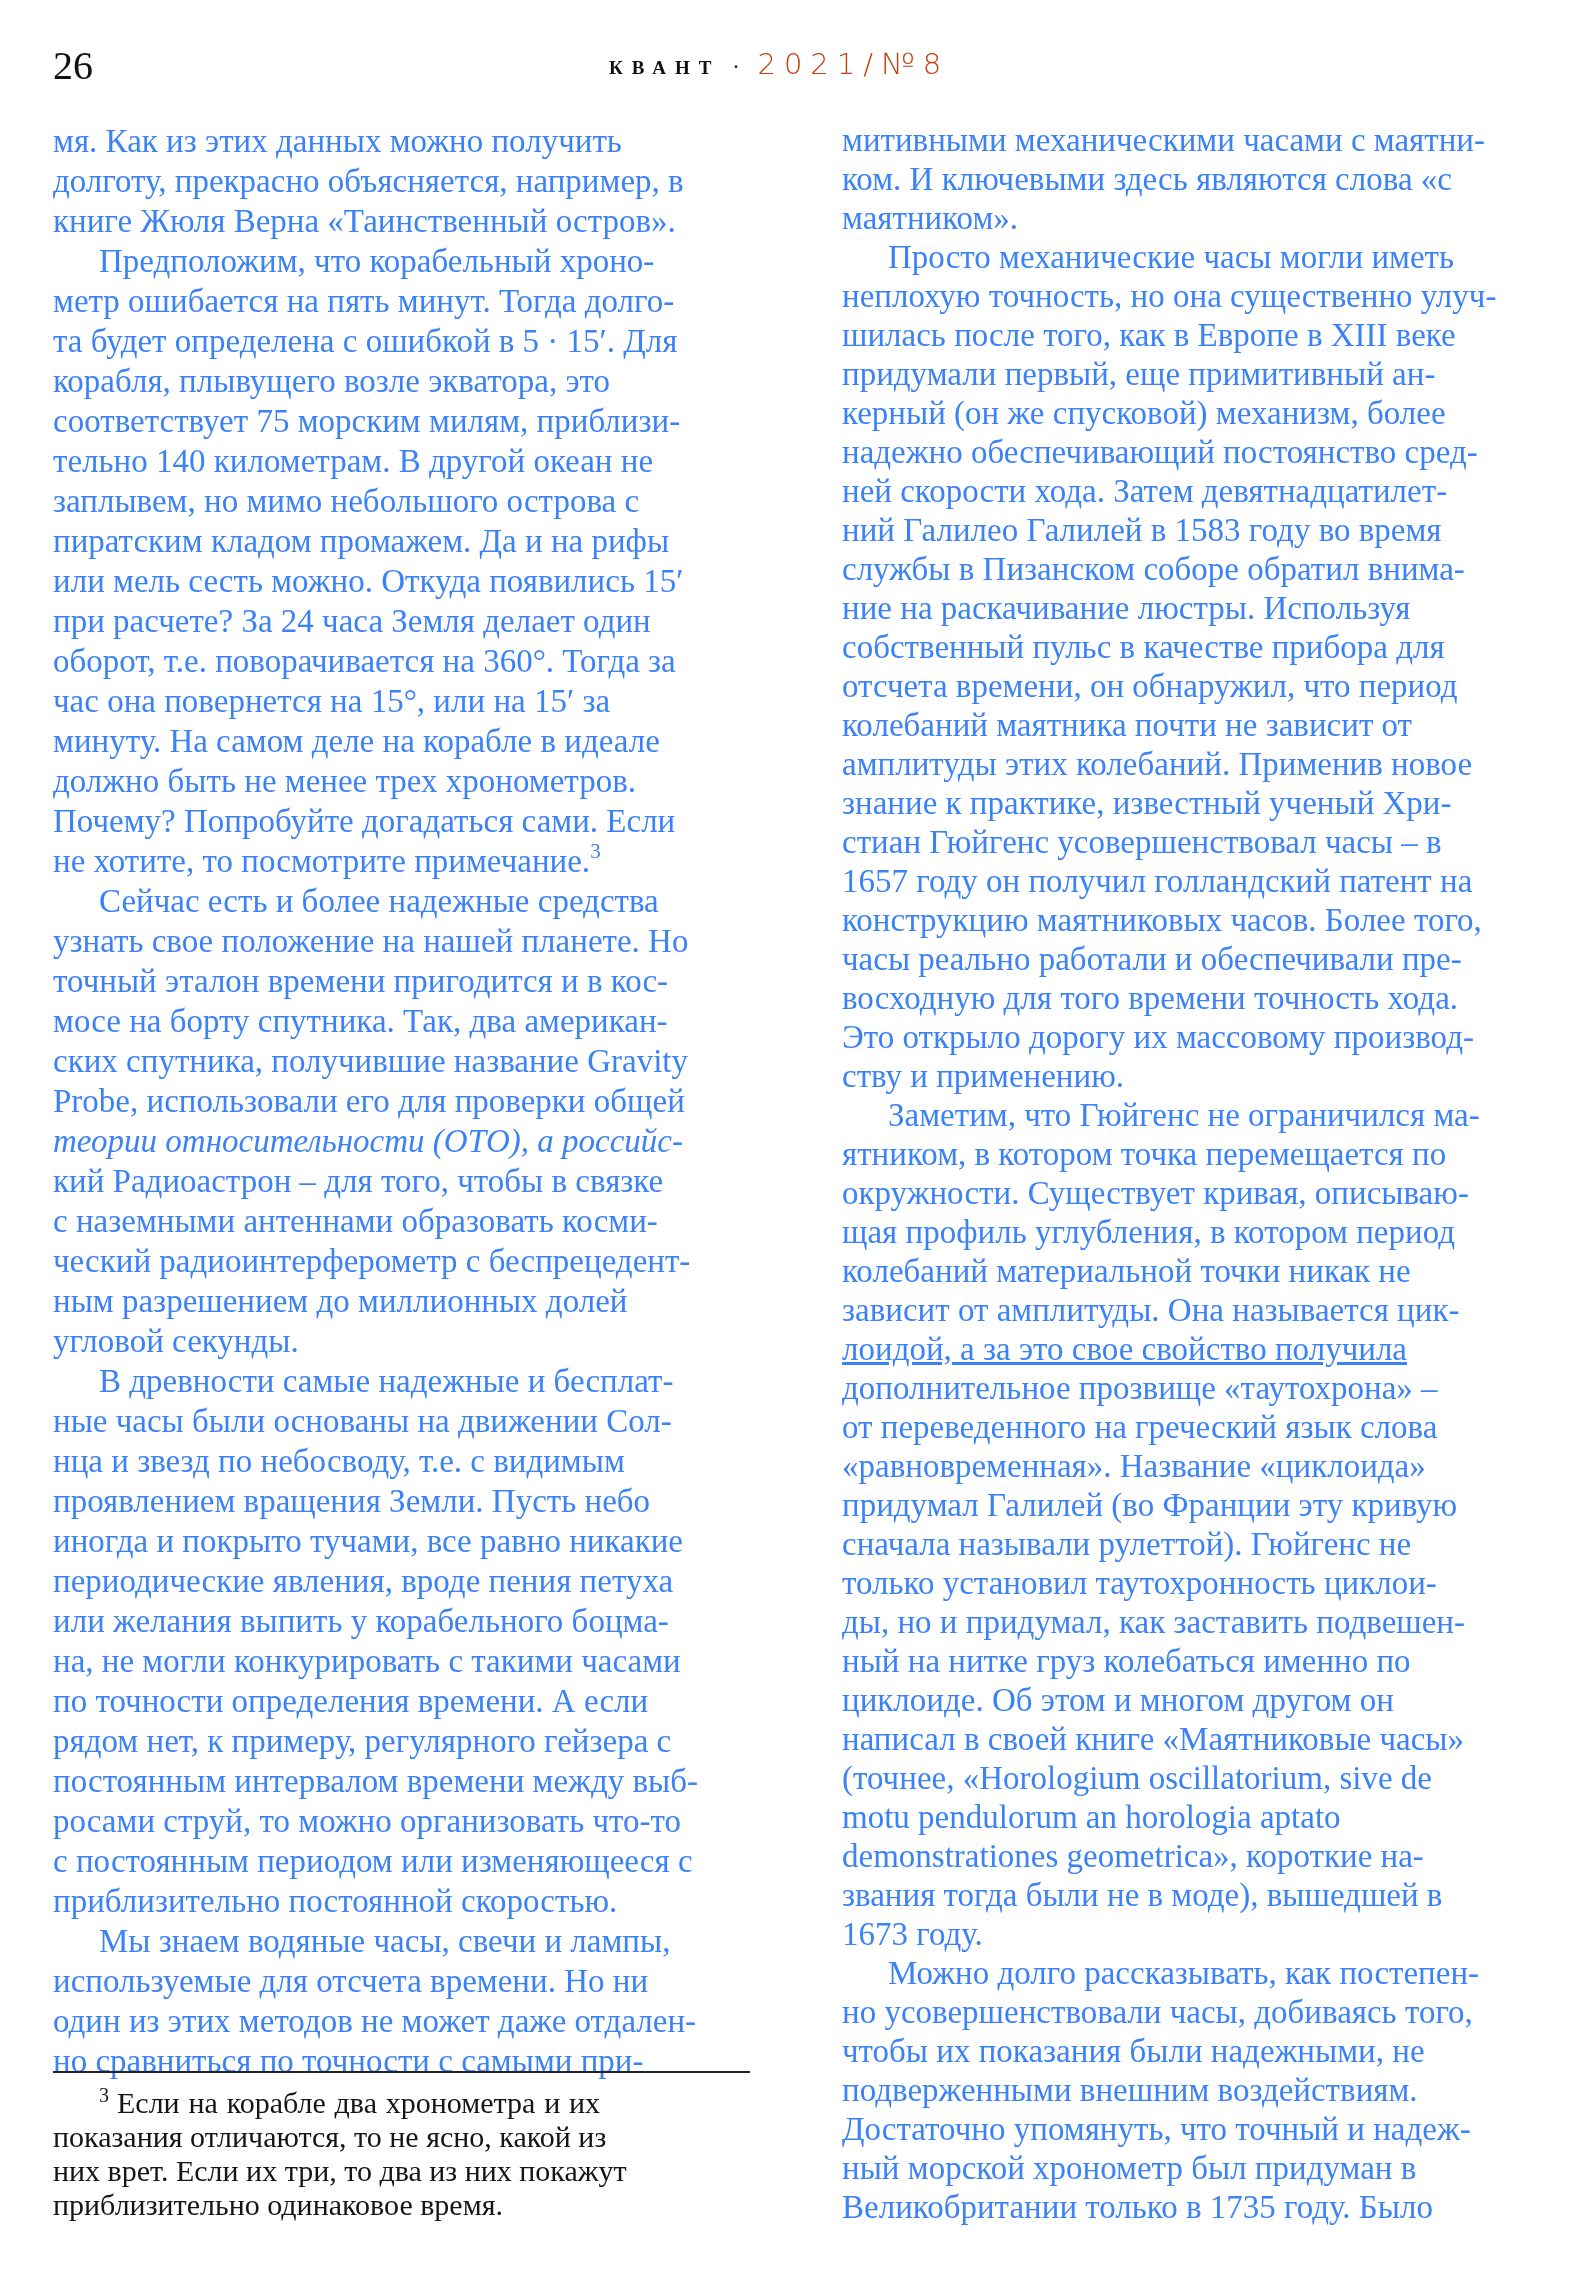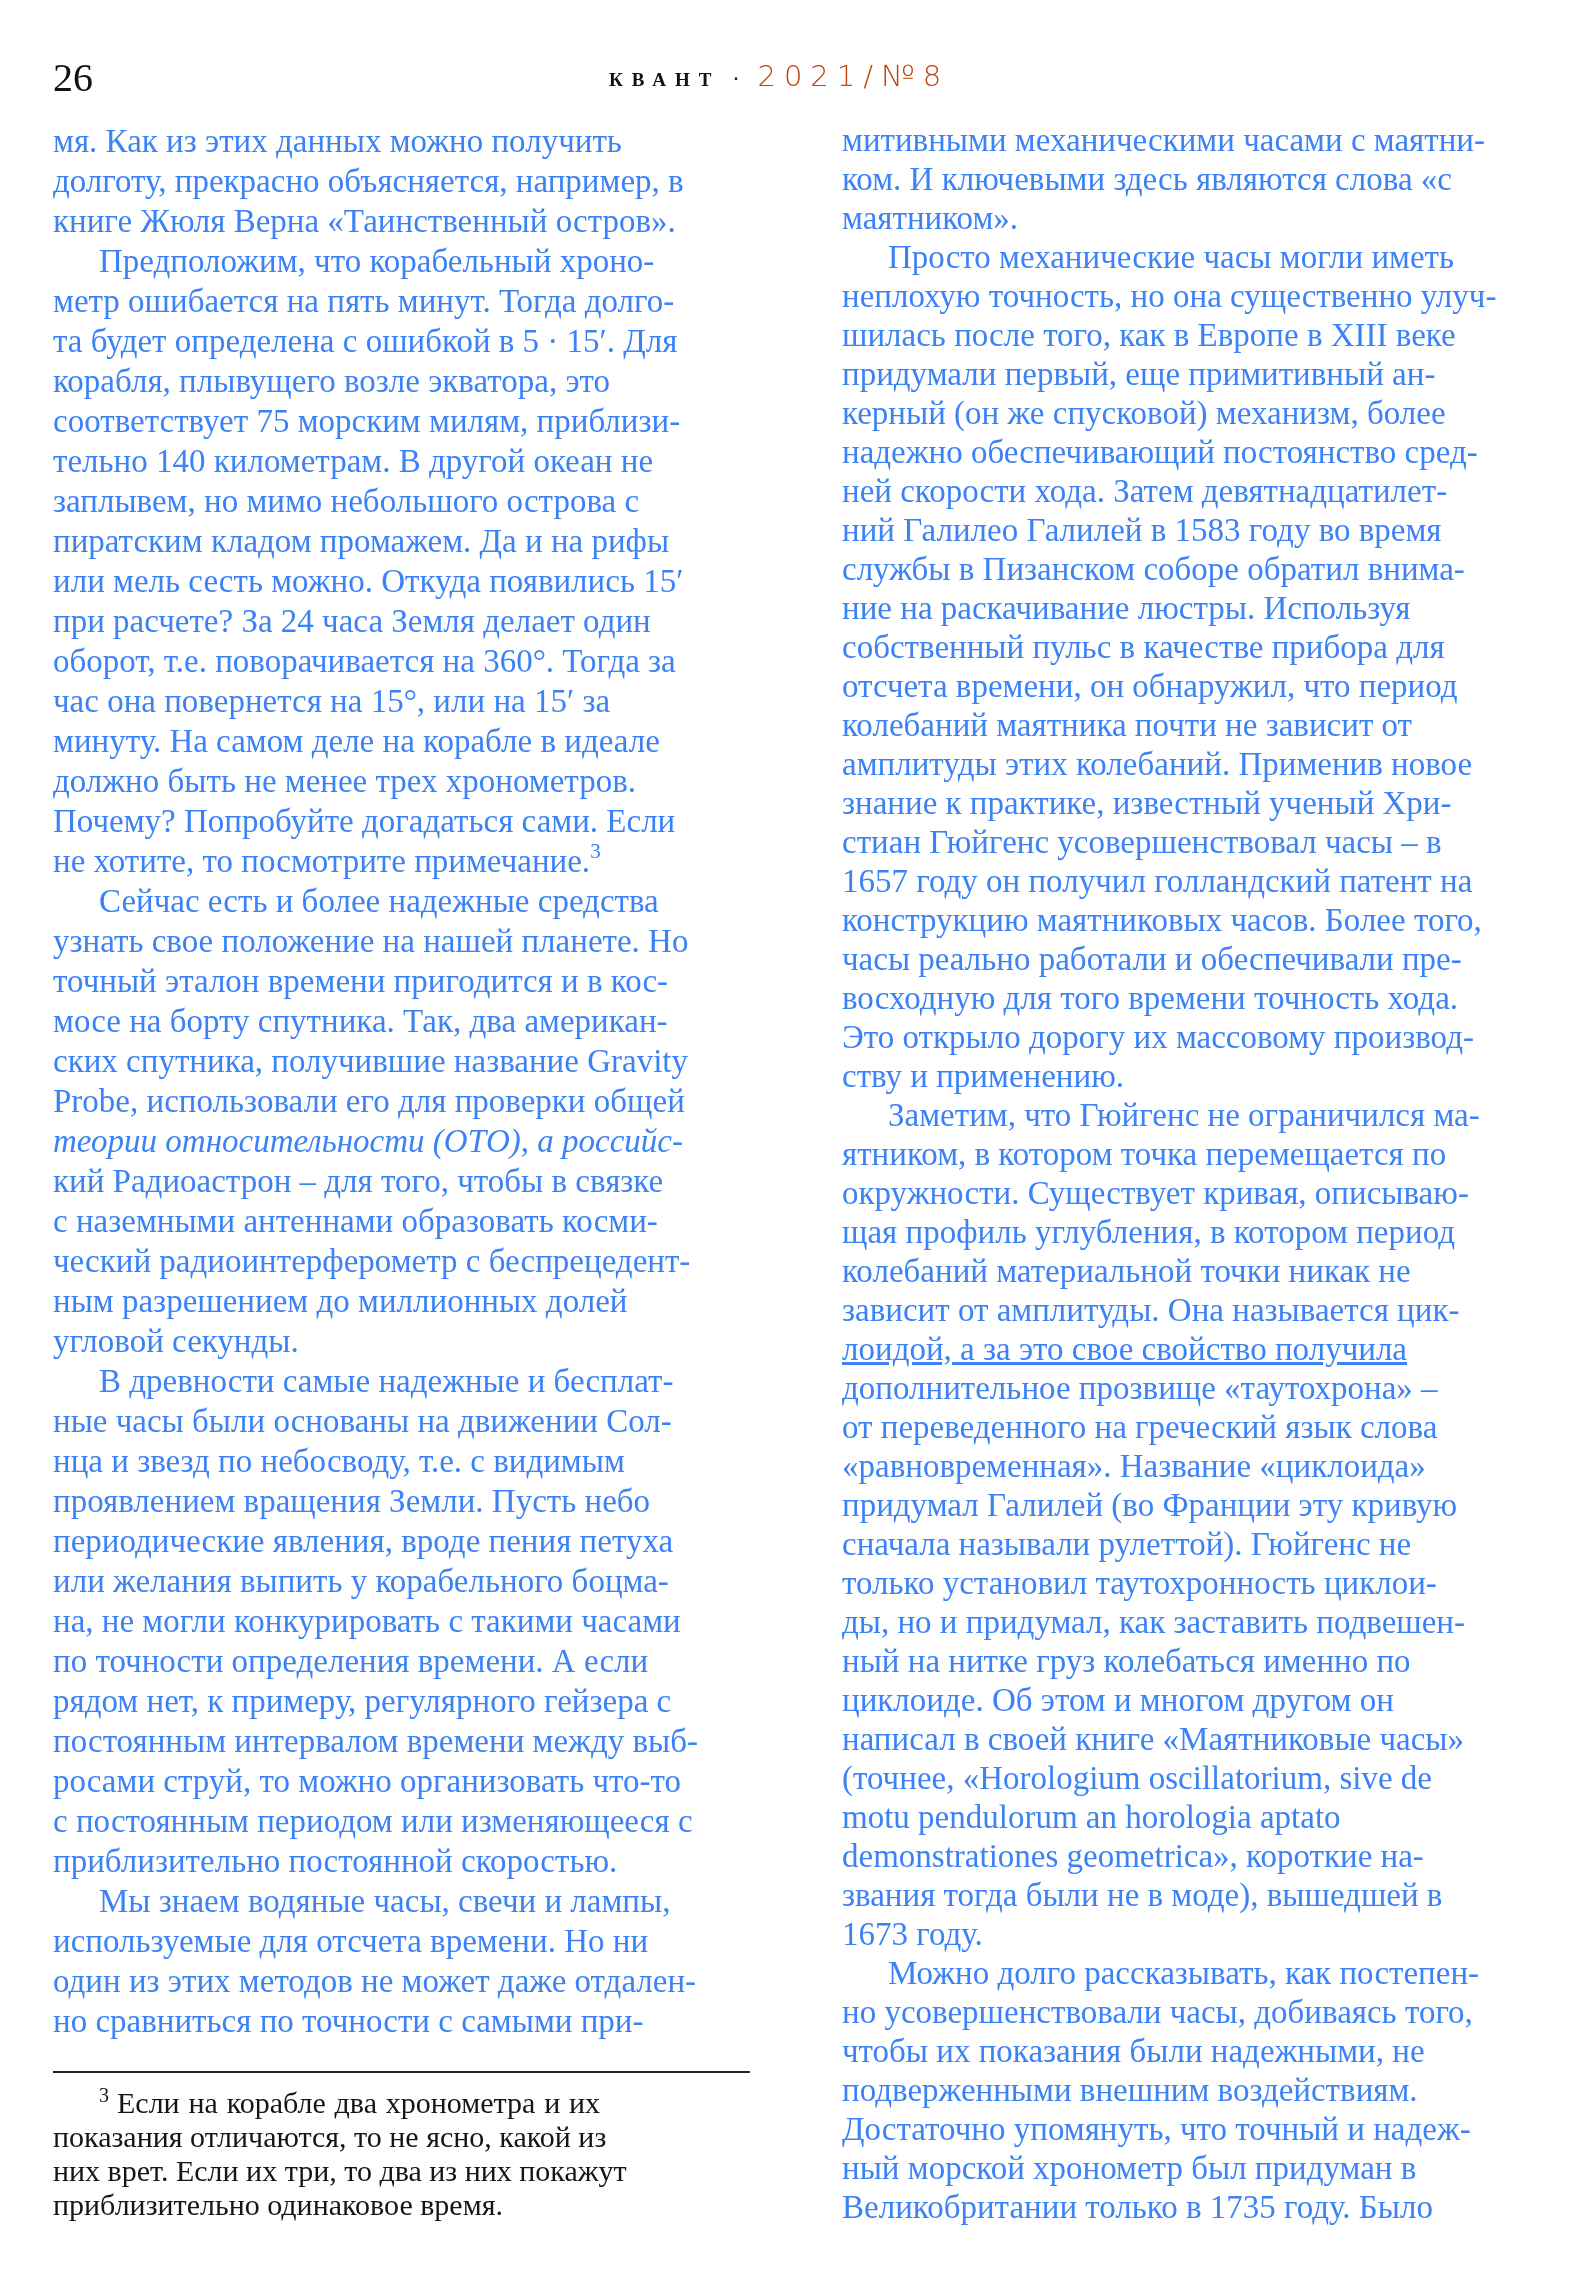--- a/index.html
+++ b/index.html
@@ -1,17 +1,17 @@
 <!DOCTYPE html>
 <html><head>
 <meta charset="utf-8">
 <style>
   html, body { margin: 0; padding: 0; background: #ffffff; }
   body { width: 1592px; height: 2289px; position: relative; overflow: hidden; color: #1a1a1a; }
-  .header { position: absolute; left: 0; top: 12px; width: 1316px; height: 100px; }
+  .header { position: absolute; left: 0; top: 0; width: 1316px; height: 100px; }
   .page-number { position: absolute; left: 53px; top: 44px; font-family: "Liberation Serif", serif; font-size: 40px; line-height: 44px; color: #111; }
   .running-head { position: absolute; left: 609px; top: 47px; white-space: nowrap; font-size: 0; }
   .journal { font-family: "Liberation Serif", serif; font-weight: bold; font-size: 19px; letter-spacing: 9px; color: #111; vertical-align: baseline; }
   .sep { font-family: "DejaVu Sans", sans-serif; font-size: 22px; margin: 0 18px 0 12px; color: #222; vertical-align: baseline; }
   .issue { font-family: "DejaVu Sans", sans-serif; font-weight: 300; font-size: 29px; letter-spacing: 8px; color: #c2410c; vertical-align: baseline; }
 
   .column { position: absolute; top: 121px; font-family: "Liberation Serif", serif; font-size: 33px; color: #3b82f6; }
   .col-left { left: 53px; width: 697px; }
   .col-right { left: 842px; width: 696px; }
   .col-left .line { height: 40px; line-height: 40px; }
@@ -65,20 +65,21 @@
     <div class="line" style="text-align: left; text-align-last: left; font-style: italic;"><span>теории относительности (ОТО), а российс-</span></div>
     <div class="line" style="text-align: left; text-align-last: left;"><span>кий Радиоастрон – для того, чтобы в связке</span></div>
     <div class="line" style="text-align: left; text-align-last: left;"><span>с наземными антеннами образовать косми-</span></div>
     <div class="line" style="text-align: left; text-align-last: left;"><span>ческий радиоинтерферометр с беспрецедент-</span></div>
     <div class="line" style="text-align: left; text-align-last: left;"><span>ным разрешением до миллионных долей</span></div>
     <div class="line last"><span>угловой секунды.</span></div>
     <div class="line indent" style="text-align: left; text-align-last: left;"><span>В древности самые надежные и бесплат-</span></div>
     <div class="line" style="text-align: left; text-align-last: left;"><span>ные часы были основаны на движении Сол-</span></div>
     <div class="line" style="text-align: left; text-align-last: left;"><span>нца и звезд по небосводу, т.е. с видимым</span></div>
     <div class="line" style="text-align: left; text-align-last: left;"><span>проявлением вращения Земли. Пусть небо</span></div>
+    <div class="line" style="text-align: left; text-align-last: left;"><span>иногда и покрыто тучами, все равно никакие</span></div>
     <div class="line" style="text-align: left; text-align-last: left;"><span>периодические явления, вроде пения петуха</span></div>
     <div class="line" style="text-align: left; text-align-last: left;"><span>или желания выпить у корабельного боцма-</span></div>
     <div class="line" style="text-align: left; text-align-last: left;"><span>на, не могли конкурировать с такими часами</span></div>
     <div class="line" style="text-align: left; text-align-last: left;"><span>по точности определения времени. А если</span></div>
     <div class="line" style="text-align: left; text-align-last: left;"><span>рядом нет, к примеру, регулярного гейзера с</span></div>
     <div class="line" style="text-align: left; text-align-last: left;"><span>постоянным интервалом времени между выб-</span></div>
     <div class="line" style="text-align: left; text-align-last: left;"><span>росами струй, то можно организовать что-то</span></div>
     <div class="line" style="text-align: left; text-align-last: left;"><span>с постоянным периодом или изменяющееся с</span></div>
     <div class="line last"><span>приблизительно постоянной скоростью.</span></div>
     <div class="line indent" style="text-align: left; text-align-last: left;"><span>Мы знаем водяные часы, свечи и лампы,</span></div>

